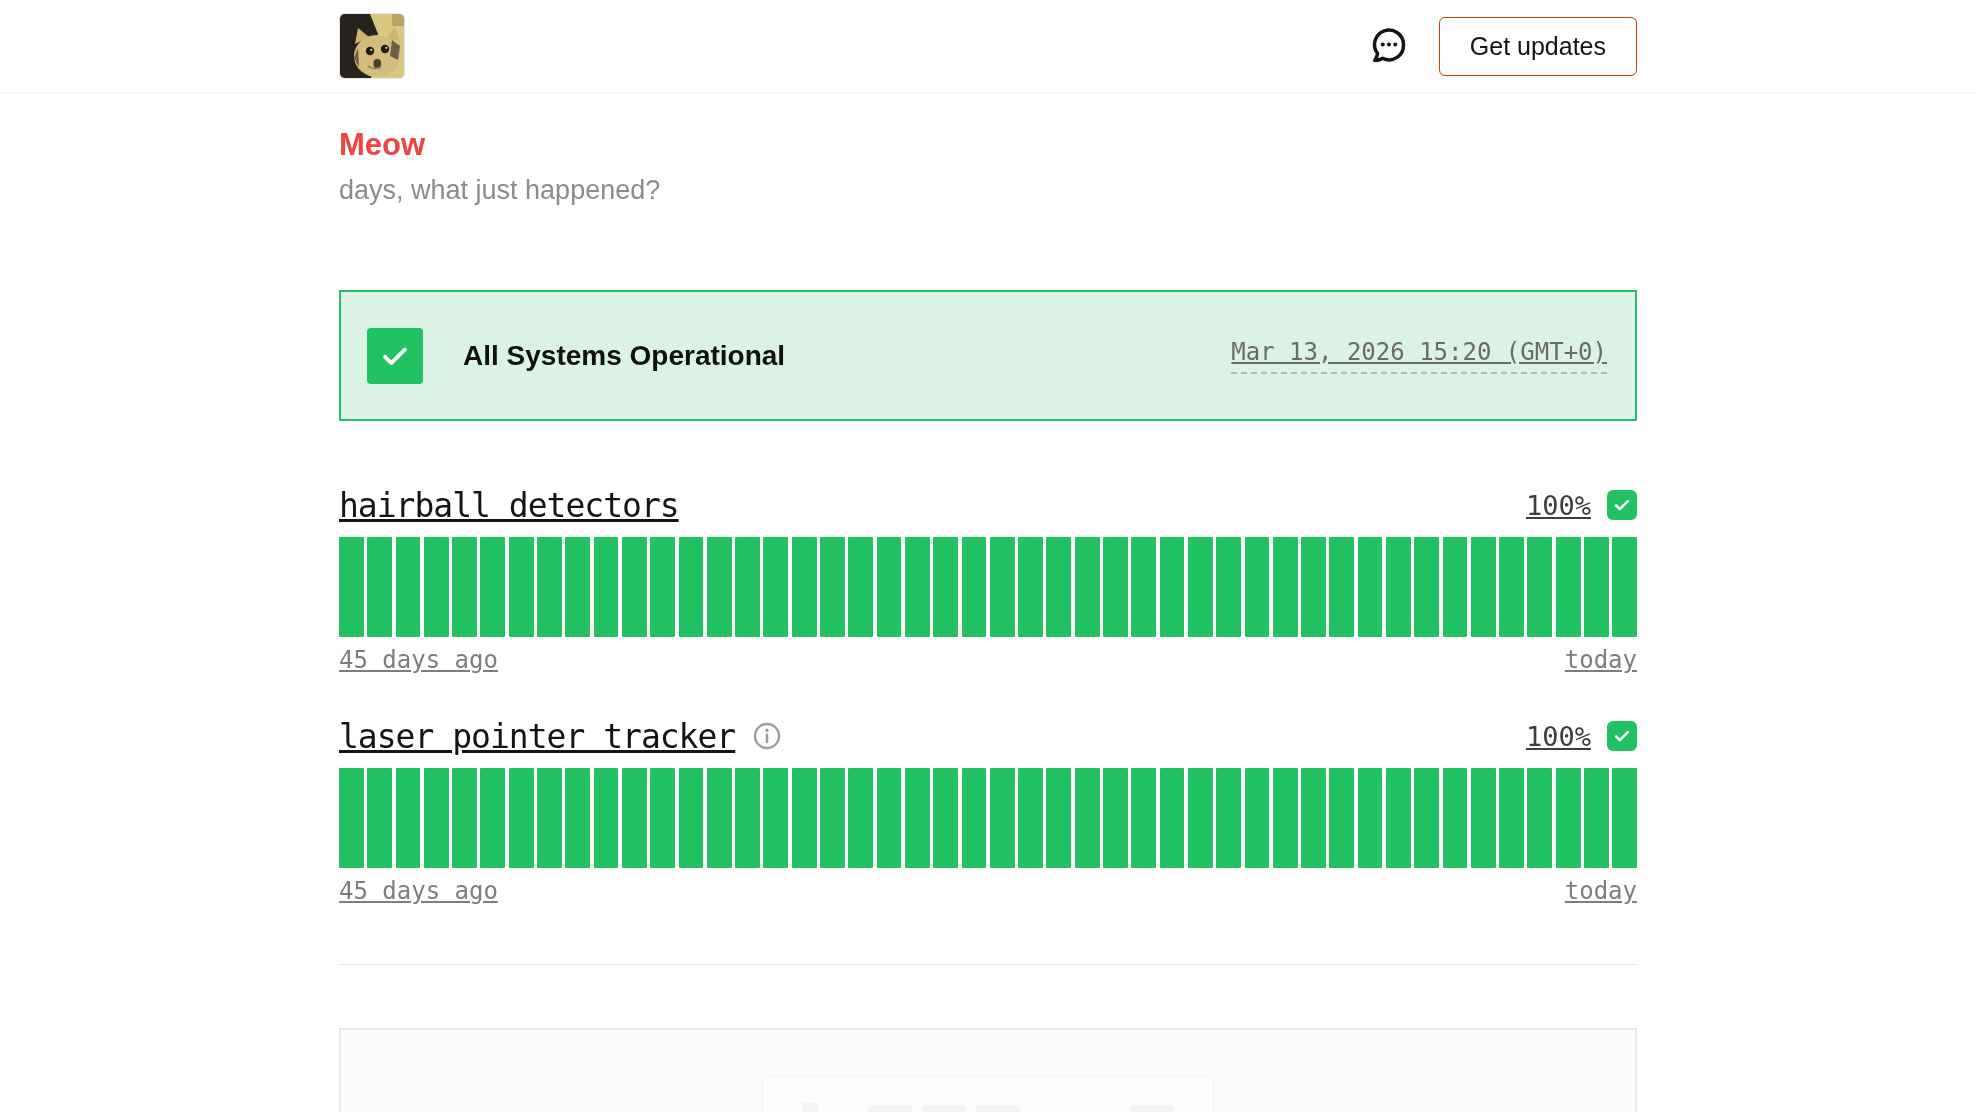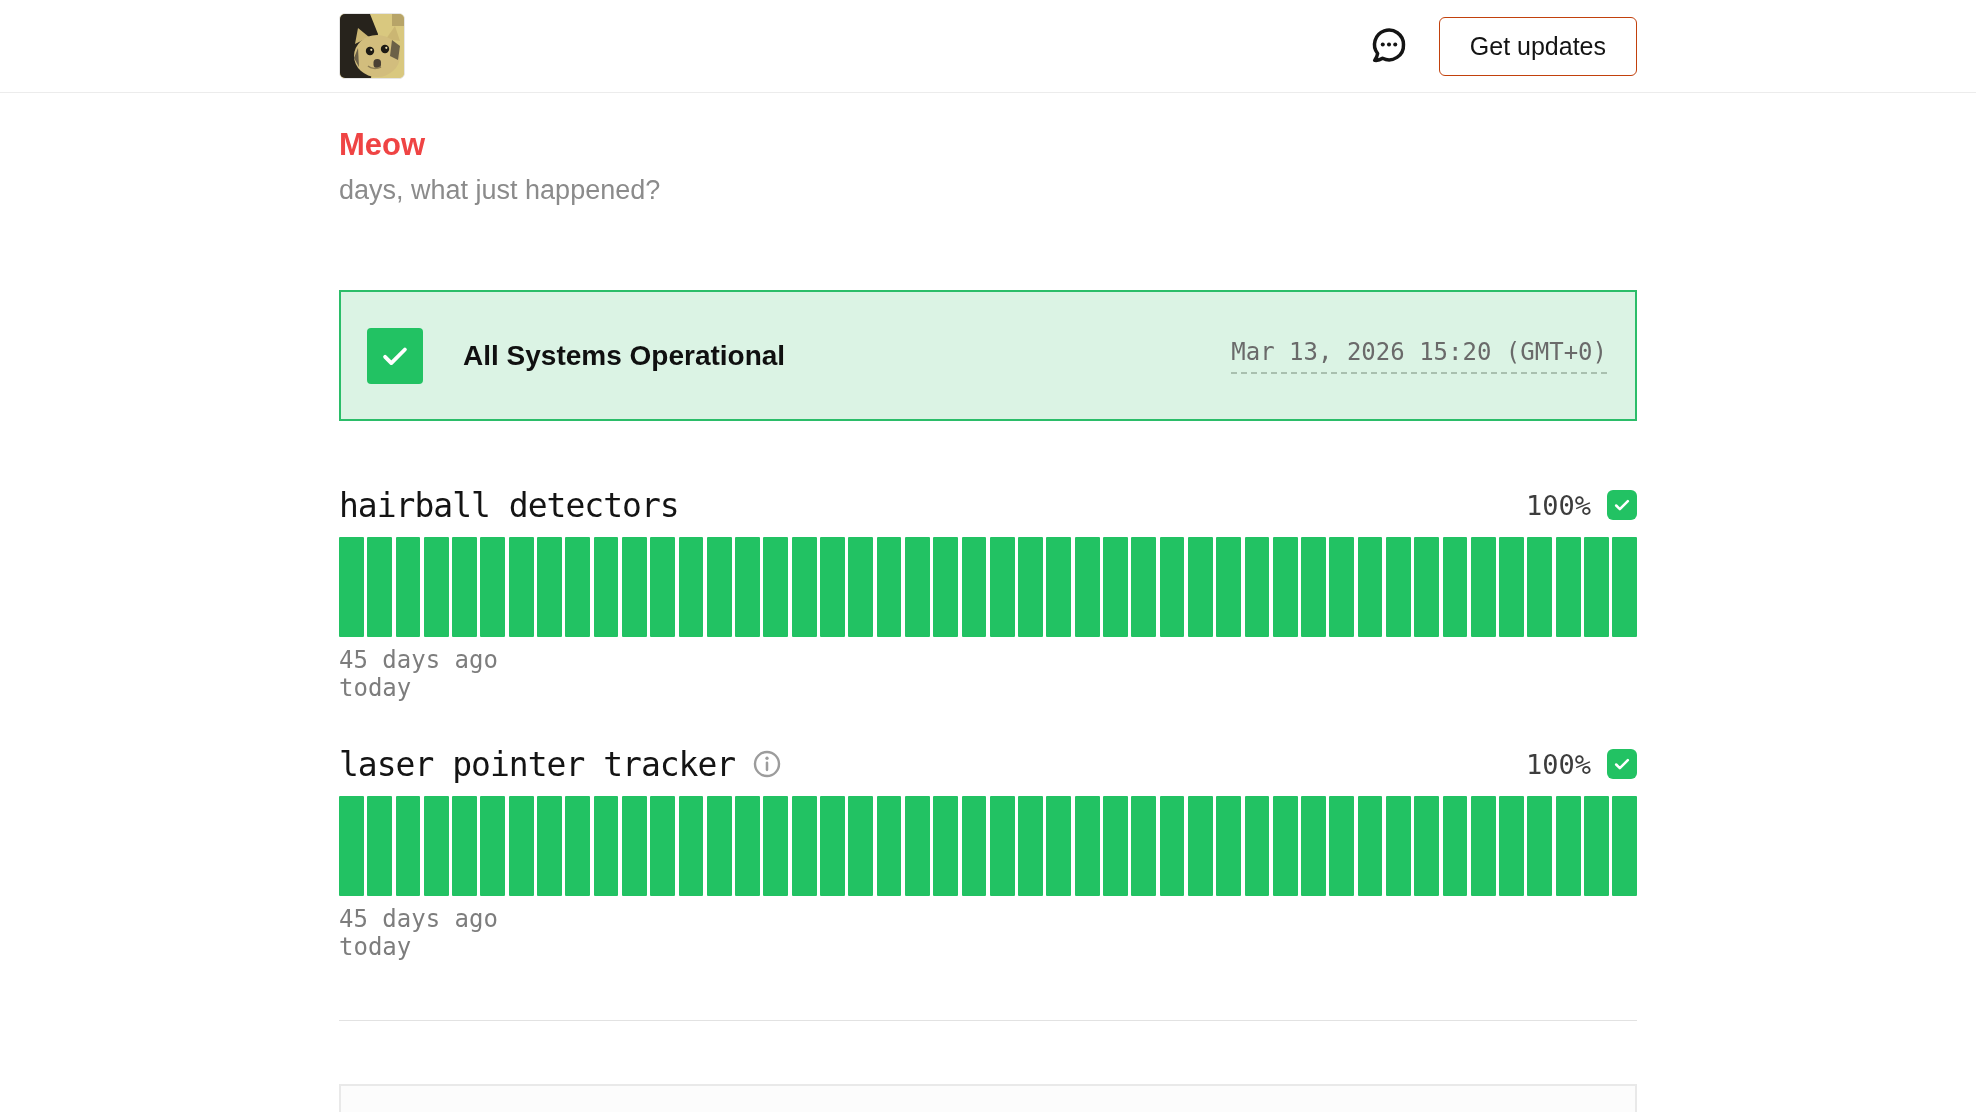--- a/index.html
+++ b/index.html
@@ -2,21 +2,21 @@
 <html style="--green: #22c263; --banner-bg: #dbf3e4; --banner-border: #2bbd69;"><head>
 <meta charset="utf-8">
 <style>
   * { box-sizing: border-box; margin: 0; padding: 0; }
   html, body { width: 1976px; height: 1112px; overflow: hidden; }
   body {
     background: #ffffff;
     color: #141414;
     font-family: "Liberation Sans", sans-serif;
   }
-  .mono { font-family: "DejaVu Sans Mono", monospace; }
+  .mono { font-family: "DejaVu Sans Mono", monospace; text-decoration: underline; }
 
   
   .site-header {
     height: 93px;
     border-bottom: 1px solid #ececec;
     display: flex;
     align-items: center;
   }
   .header-inner {
     width: 1298px;
@@ -180,21 +180,20 @@
     background: var(--green, #22c263);
     border-radius: 1px;
     cursor: pointer;
   }
   .bar-range {
     margin-top: 9px;
     display: flex;
     justify-content: space-between;
     font-size: 24px;
     color: #7d7d7d;
-    flex-direction: column;
   }
 
   .divider {
     margin-top: 59px;
     border: none;
     border-top: 1px solid #e2e2e2;
   }
 
   
   .faded-preview {

